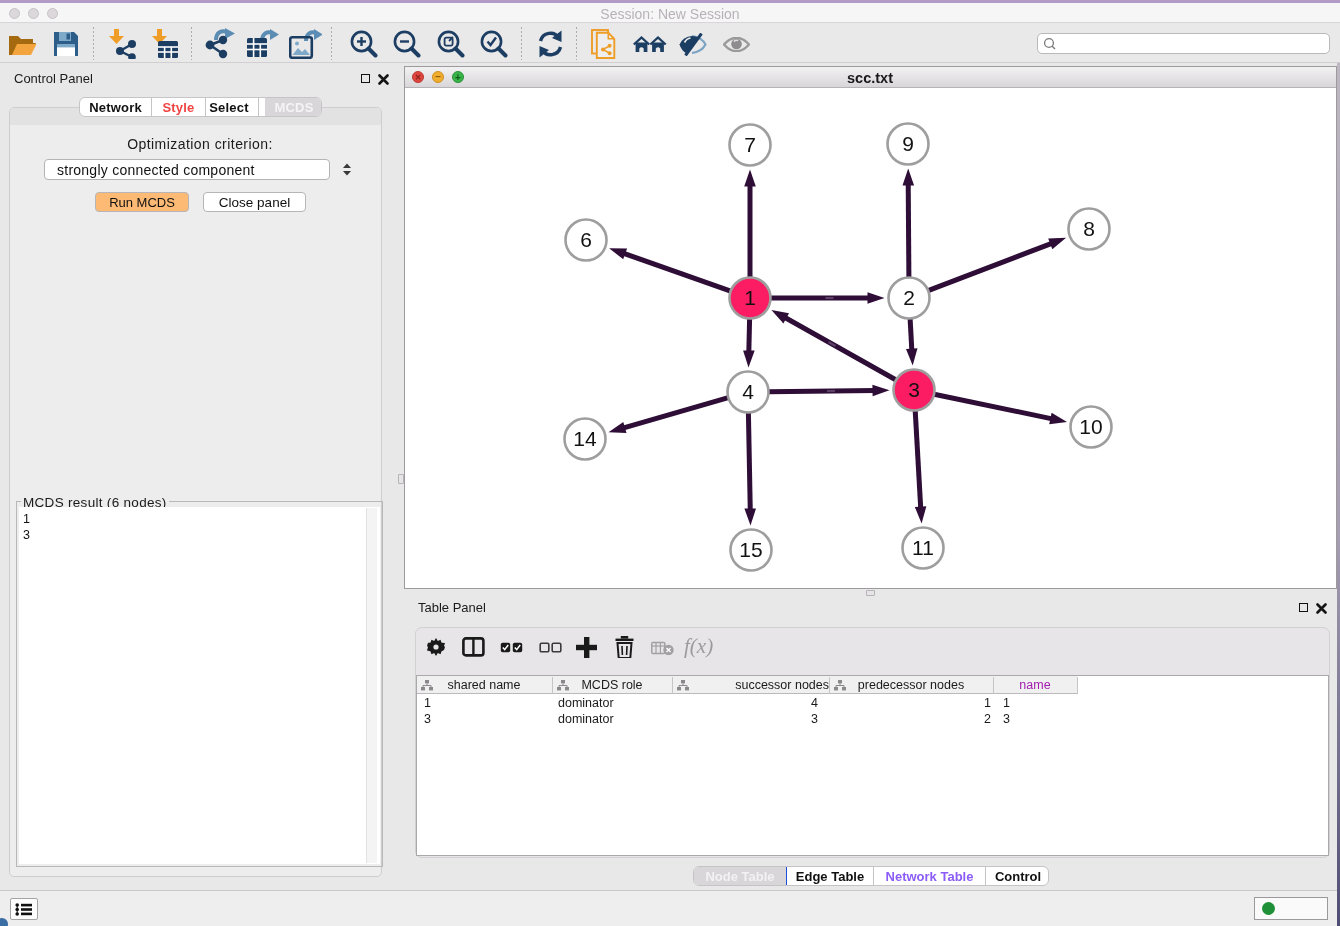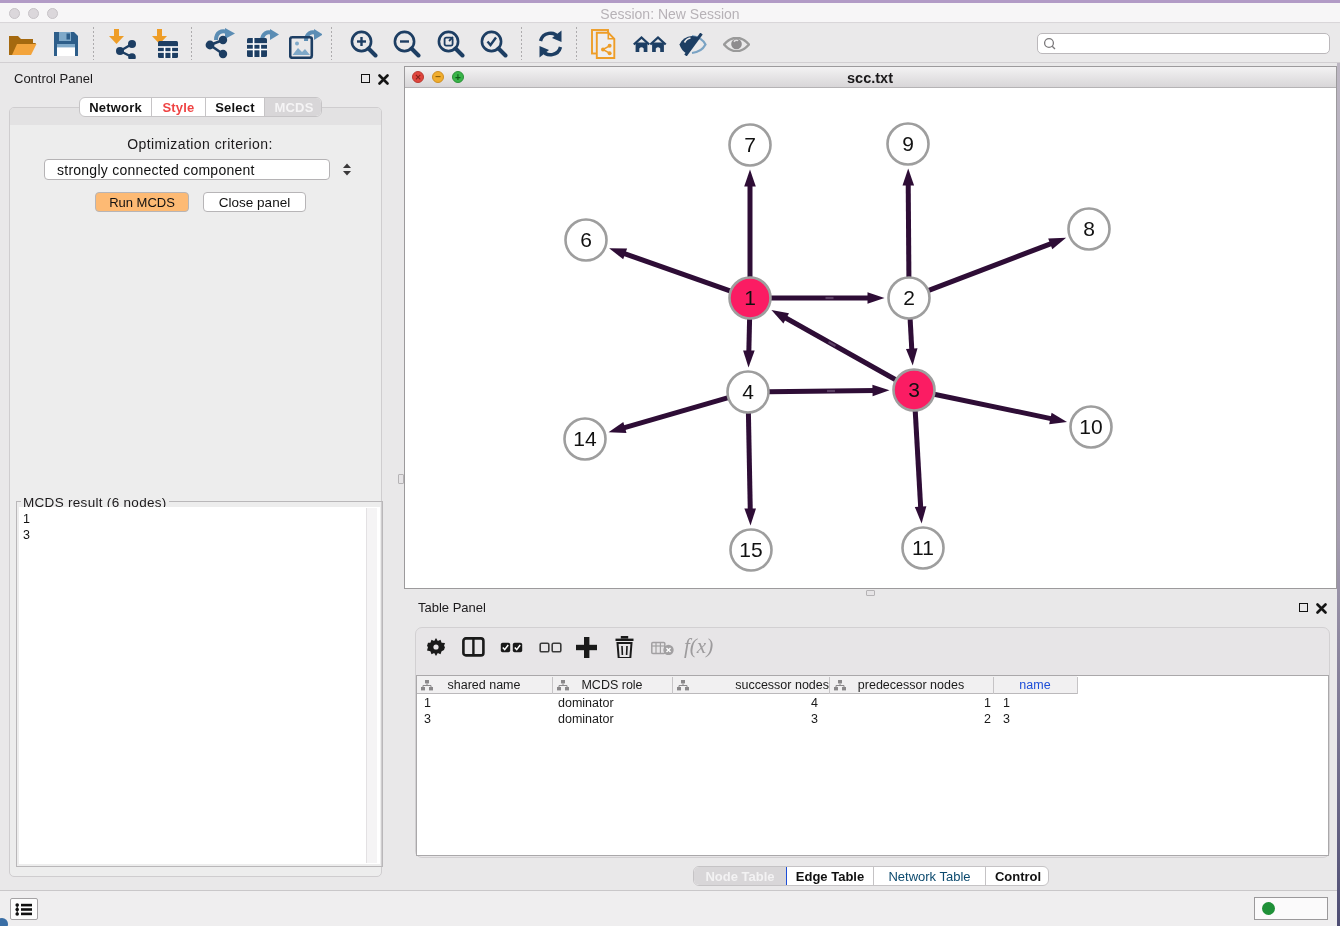--- a/index.html
+++ b/index.html
@@ -150,21 +150,21 @@
 <svg class="abs" style="left:378px;top:74px" width="11" height="11" viewBox="0 0 11 11">
     <path d="M1.5 1.5 L9.5 9.5 M9.5 1.5 L1.5 9.5" stroke="#151515" stroke-width="2.6" stroke-linecap="round"></path>
   </svg>
 
 <div class="abs" style="left:9px;top:107px;width:373px;height:770px;background:#ededed;border:1px solid #cfcdcf;border-radius:5px"></div>
 <div class="abs" style="left:10px;top:108px;width:371px;height:17px;background:#e3e2e3;border-radius:4px 4px 0 0"></div>
 
 <div class="abs" style="left:79px;top:97px;width:243px;height:20px;background:#fff;border:1px solid #c6c4c6;border-radius:6px;overflow:hidden">
  <div class="abs" style="left:0;top:0;width:72px;height:20px;font-size:13px;font-weight:bold;letter-spacing:0.2px;text-align:center;line-height:19px;color:#111;border-right:1px solid #c6c4c6">Network</div>
  <div class="abs" style="left:72px;top:0;width:54px;height:20px;font-size:13px;font-weight:bold;letter-spacing:0.2px;text-align:center;line-height:19px;color:#ef4444;border-right:1px solid #c6c4c6">Style</div>
- <div class="abs" style="left:126px;top:0;width:59px;height:20px;font-size:13px;font-weight:bold;letter-spacing:0.2px;text-align:center;line-height:19px;color:#111;border-right:1px solid #c6c4c6">Select</div>
+ <div class="abs" style="left:120px;top:0;width:59px;height:20px;font-size:13px;font-weight:bold;letter-spacing:0.2px;text-align:center;line-height:19px;color:#111;border-right:1px solid #c6c4c6">Select</div>
  <div class="abs" style="left:185px;top:0;width:58px;height:20px;font-size:13px;font-weight:bold;letter-spacing:0.2px;text-align:center;line-height:19px;color:#f5f4f5;background:#d8d6d8">MCDS</div>
 </div>
 <div class="abs" style="left:10px;top:136px;width:380px;text-align:center;font-size:14px;letter-spacing:0.45px;color:#1c1a1c">Optimization criterion:</div>
 
 <div class="abs" style="left:44px;top:159px;width:286px;height:21px;background:#fff;border:1px solid #b5b3b5;border-radius:4px;font-size:14px;letter-spacing:0.25px;line-height:20px;color:#111;padding-left:12px">strongly connected component</div>
 <svg class="abs" style="left:340px;top:162px" width="14" height="15" viewBox="0 0 14 15">
     <polygon points="7,1.5 11,6 3,6" fill="#3a383a"></polygon>
     <polygon points="7,13.5 11,9 3,9" fill="#3a383a"></polygon>
   </svg>
 
@@ -351,36 +351,36 @@
       <rect x="8" y="7" width="4" height="3.4"></rect>
     </g>
     <g stroke="#8a888a" stroke-width="1">
       <line x1="6" y1="3.4" x2="6" y2="5.5"></line>
       <line x1="2" y1="5.5" x2="10" y2="5.5"></line>
       <line x1="2" y1="5.5" x2="2" y2="7"></line>
       <line x1="10" y1="5.5" x2="10" y2="7"></line>
     </g>
   </svg>
 <div class="abs" style="left:1077px;top:677px;width:1px;height:17px;background:#c6c4c6"></div>
-<div class="abs" style="left:993px;top:678px;width:84px;text-align:center;font-size:12.5px;color:#1d4ed8">name</div>
+<div class="abs" style="left:993px;top:678px;width:84px;text-align:center;font-size:12.5px;color:#a21caf">name</div>
 <div class="abs" style="left:424px;top:696px;font-size:12.5px;color:#1a1a1a">1</div>
 <div class="abs" style="left:558px;top:696px;font-size:12.5px;color:#1a1a1a">dominator</div>
 <div class="abs" style="left:672px;top:696px;width:146px;text-align:right;font-size:12.5px;color:#1a1a1a">4</div>
 <div class="abs" style="left:829px;top:696px;width:162px;text-align:right;font-size:12.5px;color:#1a1a1a">1</div>
 <div class="abs" style="left:1003px;top:696px;font-size:12.5px;color:#1a1a1a">1</div>
 <div class="abs" style="left:424px;top:712px;font-size:12.5px;color:#1a1a1a">3</div>
 <div class="abs" style="left:558px;top:712px;font-size:12.5px;color:#1a1a1a">dominator</div>
 <div class="abs" style="left:672px;top:712px;width:146px;text-align:right;font-size:12.5px;color:#1a1a1a">3</div>
 <div class="abs" style="left:829px;top:712px;width:162px;text-align:right;font-size:12.5px;color:#1a1a1a">2</div>
 <div class="abs" style="left:1003px;top:712px;font-size:12.5px;color:#1a1a1a">3</div>
 
 <div class="abs" style="left:693px;top:866px;width:356px;height:20px;background:#fff;border:1px solid #c5c3c5;border-radius:6px;overflow:hidden">
  <div class="abs" style="left:0;top:0;width:93px;height:20px;font-size:13px;font-weight:bold;text-align:center;line-height:19px;color:#f3f2f3;background:#d8d6d8;border-right:1px solid #1d4ed8">Node Table</div>
  <div class="abs" style="left:93px;top:0;width:87px;height:20px;font-size:13px;font-weight:bold;text-align:center;line-height:19px;color:#111;border-right:1px solid #c5c3c5">Edge Table</div>
- <div class="abs" style="left:180px;top:0;width:112px;height:20px;font-size:13px;font-weight:normal;text-align:center;line-height:19px;color:#0c4a6e;border-right:1px solid #c5c3c5">Network Table</div>
+ <div class="abs" style="left:180px;top:0;width:112px;height:20px;font-size:13px;font-weight:bold;text-align:center;line-height:19px;color:#8b5cf6;border-right:1px solid #c5c3c5">Network Table</div>
  <div class="abs" style="left:292px;top:0;width:64px;height:20px;font-size:13px;font-weight:bold;text-align:center;line-height:19px;color:#111">Control</div>
 </div>
 
 <div class="abs" style="left:0;top:890px;width:1340px;height:36px;background:#efeeef;border-top:1px solid #c9c7c9"></div>
 <div class="abs" style="left:10px;top:898px;width:28px;height:22px;background:#fdfdfd;border:1px solid #a5a3a5;border-radius:2px"></div>
 <svg class="abs" style="left:15px;top:903px" width="18" height="13" viewBox="0 0 18 13">
 <circle cx="2.2" cy="2" r="1.8" fill="#111"></circle>
     <circle cx="2.2" cy="6.5" r="1.8" fill="#111"></circle>
     <circle cx="2.2" cy="11" r="1.8" fill="#111"></circle>
 <line x1="2.2" y1="2" x2="2.2" y2="11" stroke="#111" stroke-width="1"></line>

